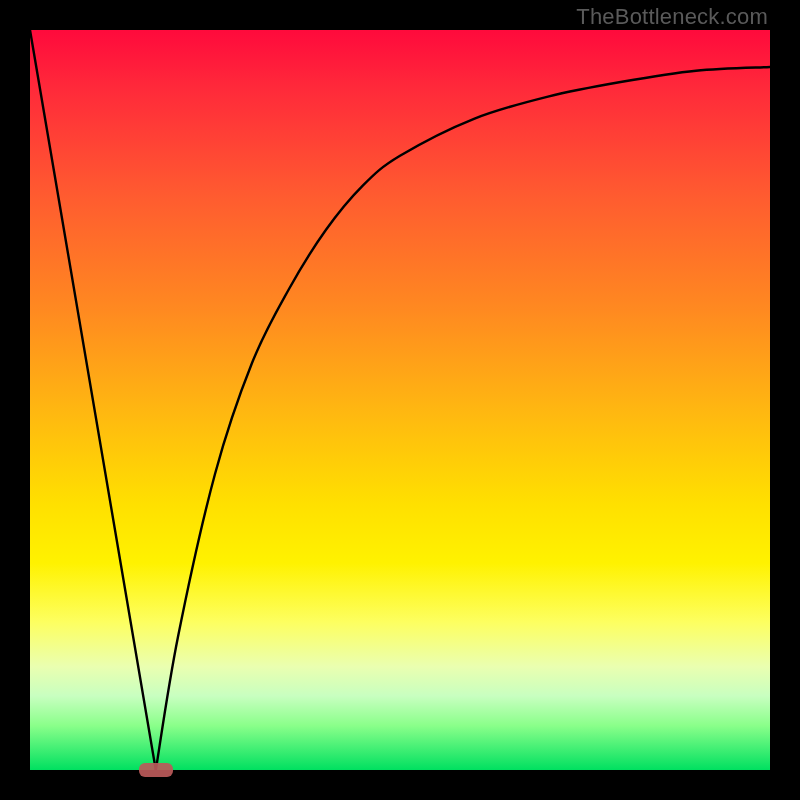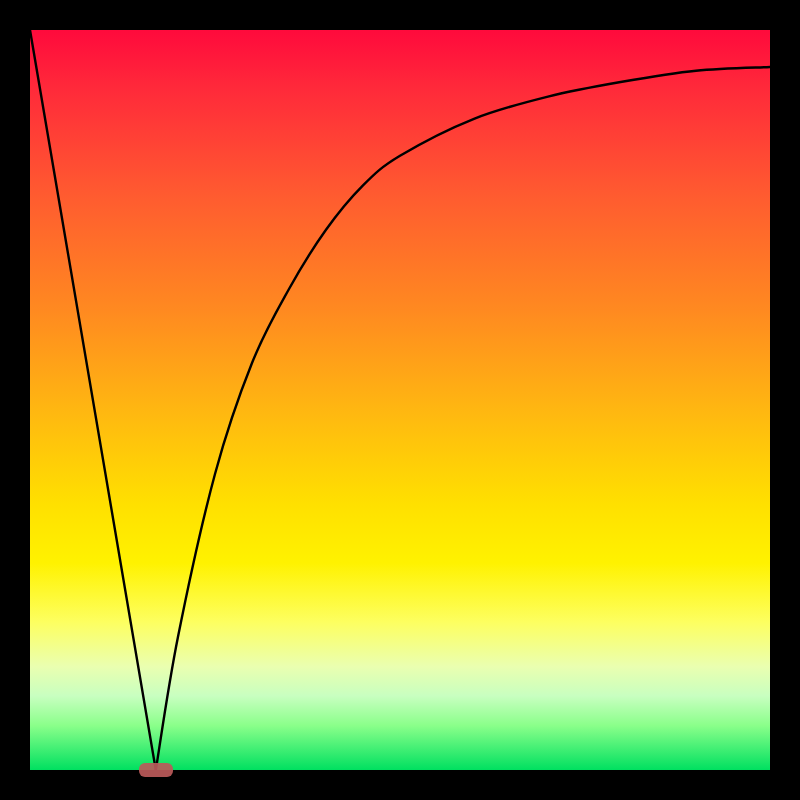--- a/index.html
+++ b/index.html
@@ -65,20 +65,21 @@
     background: #bb5a5a;
     opacity: 0.92;
     transform: translate(-50%, -50%);
   }
 </style>
 </head>
 <body>
 
 <div class="frame">
 
+  <div class="watermark">TheBottleneck.com</div>
 
   <div class="plot">
 
     <svg class="curves" viewBox="0 0 740 740" preserveAspectRatio="none">
       <path d="M 0 0 L 125.80000000000001 740" id="seg-left" fill="none" stroke="#000" stroke-width="2.4" stroke-linecap="round"></path>
       <path d="M 125.80000000000001 740 C 129.5 717.8, 138.13333333333333 656.1333333333333, 148 606.8 C 157.86666666666667 557.4666666666666, 172.66666666666666 489.6333333333333, 185 444 C 197.33333333333334 398.3666666666667, 209.66666666666666 363.83333333333326, 222 332.99999999999994 C 234.33333333333334 302.16666666666663, 246.66666666666666 281.2, 259 259 C 271.3333333333333 236.8, 283.6666666666667 217.06666666666675, 296 199.80000000000007 C 308.3333333333333 182.5333333333334, 320.6666666666667 167.73333333333332, 333 155.39999999999998 C 345.3333333333333 143.06666666666663, 351.5 136.90000000000006, 370 125.80000000000007 C 388.5 114.70000000000006, 419.3333333333333 98.66666666666663, 444 88.79999999999995 C 468.6666666666667 78.93333333333328, 493.3333333333333 72.7666666666667, 518 66.60000000000002 C 542.6666666666666 60.43333333333336, 567.3333333333334 56.11666666666662, 592 51.799999999999955 C 616.6666666666666 47.48333333333329, 641.3333333333334 43.16666666666671, 666 40.700000000000045 C 690.6666666666666 38.233333333333384, 727.6666666666666 37.616666666666674, 740 37" id="seg-right" fill="none" stroke="#000" stroke-width="2.4" stroke-linecap="round"></path>
     </svg>
 
     <div class="marker" id="vertex-marker" style="left: 125.8px; top: 740px; background: rgb(187, 90, 90);"></div>
 

